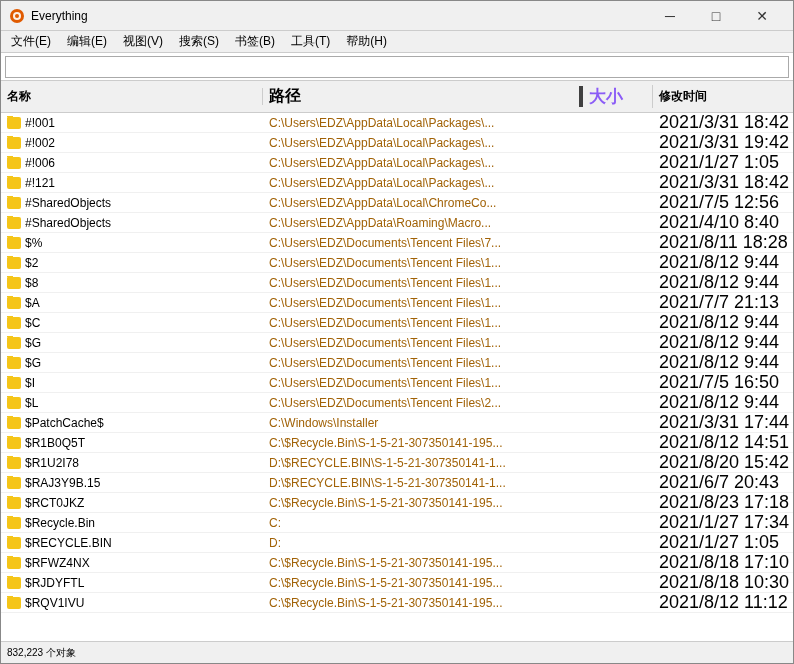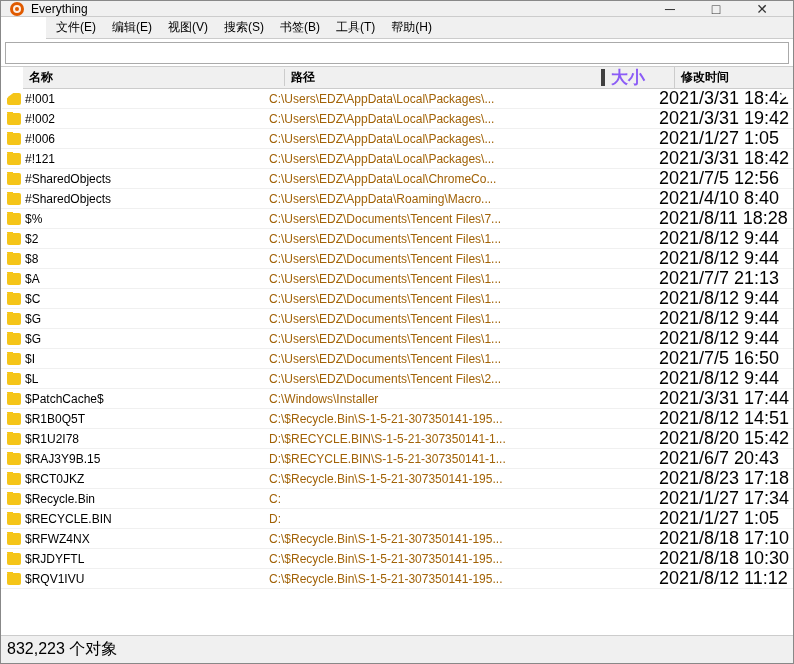--- a/index.html
+++ b/index.html
@@ -17,21 +17,21 @@
     }
     .window {
       width: 794px;
       height: 664px;
       background: #ffffff;
       border: 1px solid #888;
       display: flex;
       flex-direction: column;
     }
     .title-bar {
-      height: 16px;
+      height: 30px;
       background: #f0f0f0;
       border-bottom: 1px solid #ccc;
       display: flex;
       align-items: center;
       padding: 0 8px;
       user-select: none;
     }
     .title-bar-icon {
       width: 16px;
       height: 16px;
@@ -59,21 +59,20 @@
       font-size: 14px;
       color: #333;
     }
     .menu-bar {
       height: 22px;
       background: #f0f0f0;
       border-bottom: 1px solid #ccc;
       display: flex;
       align-items: center;
       padding: 0 2px;
-      margin-left: 45px;
     }
     .menu-item {
       padding: 2px 8px;
       cursor: pointer;
       font-size: 12px;
       color: #000;
       white-space: nowrap;
     }
     .search-bar {
       height: 28px;
@@ -92,44 +91,43 @@
       font-size: 12px;
       font-family: "Microsoft YaHei", Arial, sans-serif;
     }
     .content-area {
       flex: 1;
       display: flex;
       flex-direction: column;
       overflow: hidden;
     }
     .table-header {
-      height: 22px;
+      height: 32px;
       background: #f0f0f0;
       border-bottom: 1px solid #ccc;
       display: flex;
       align-items: center;
       padding: 0 2px;
       flex-shrink: 0;
-      margin-left: 22px;
     }
     .col-name {
       width: 260px;
       flex-shrink: 0;
       padding-left: 4px;
       font-weight: bold;
       font-size: 12px;
       color: #000;
       border-right: 1px solid #ccc;
     }
     .col-path {
       width: 320px;
       flex-shrink: 0;
       padding-left: 6px;
       font-weight: bold;
-      font-size: 12px;
+      font-size: 16px;
       color: #000;
       border-right: 4px solid #404040;
     }
     .col-size {
       width: 70px;
       flex-shrink: 0;
       padding-left: 6px;
       font-weight: bold;
       font-size: 17px;
       color: #8b5cf6;
@@ -139,21 +137,20 @@
       flex: 1;
       padding-left: 6px;
       font-weight: bold;
       font-size: 12px;
       color: #000;
     }
     .table-body {
       flex: 1;
       overflow-y: scroll;
       overflow-x: hidden;
-      border-radius: 26px;
     }
     .table-row {
       height: 20px;
       display: flex;
       align-items: center;
       padding: 0 2px;
       border-bottom: 1px solid #f0f0f0;
       cursor: default;
     }
     .row-name {
@@ -208,27 +205,27 @@
       padding-right: 6px;
     }
     .row-modified {
       flex: 1;
       padding-left: 6px;
       font-size: 18px;
       color: #000;
       white-space: nowrap;
     }
     .status-bar {
-      height: 28px;
+      height: 22px;
       background: #f0f0f0;
       border-top: 1px solid #ccc;
       display: flex;
       align-items: center;
       padding: 0 6px;
-      font-size: 16px;
+      font-size: 10px;
       color: #000;
       flex-shrink: 0;
     }
     
     .table-body::-webkit-scrollbar {
       width: 16px;
     }
     .table-body::-webkit-scrollbar-track {
       background: #f0f0f0;
     }

